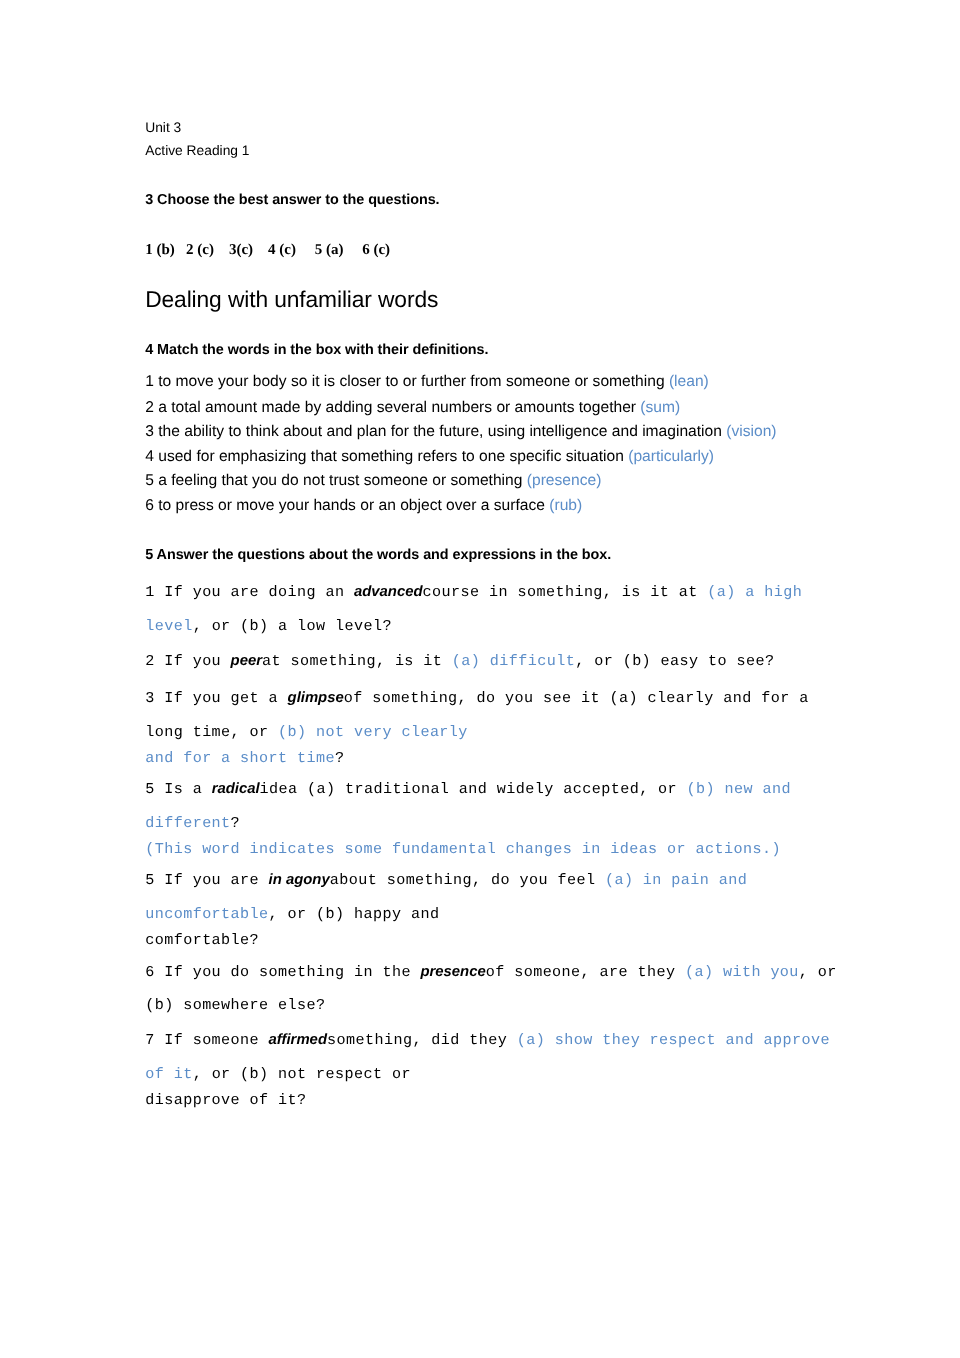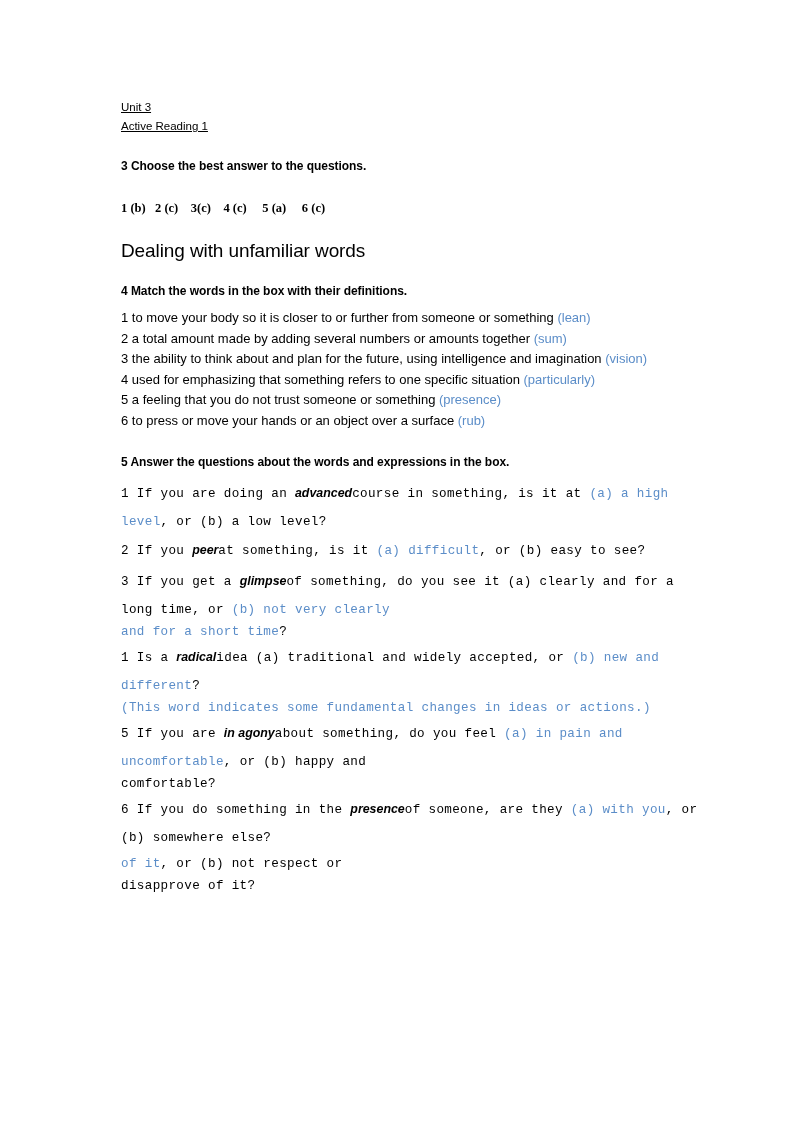--- a/index.html
+++ b/index.html
@@ -26,21 +26,20 @@
     box-sizing: border-box;
     padding: 98px 0 0 121px;
   }
 
   
   .runhead {
     font-family: "Liberation Sans", "DejaVu Sans", sans-serif;
     font-size: 11.5px;
     line-height: 19px;
     color: #000;
-    text-decoration: underline;
   }
 
   
   .section-heading {
     font-family: "Liberation Sans", "DejaVu Sans", sans-serif;
     font-size: 19px;
     font-weight: 400;
     line-height: 24px;
     letter-spacing: -0.1px;
     margin: 0;
@@ -138,32 +137,33 @@
       </div>
       <div class="qitem">
         <div class="qline lead"><span>2 If you </span><span class="kw">peer</span><span>at something, is it </span><span class="blue">(a) difficult</span><span>, or (b) easy to see?</span></div>
       </div>
       <div class="qitem">
         <div class="qline lead"><span>3 If you get a </span><span class="kw">glimpse</span><span>of something, do you see it (a) clearly and for a</span></div>
         <div class="qline cont"><span>long time, or </span><span class="blue">(b) not very clearly</span></div>
         <div class="qline cont-tight"><span class="blue">and for a short time</span><span>?</span></div>
       </div>
       <div class="qitem">
-        <div class="qline lead"><span>1 Is a </span><span class="kw">radical</span><span>idea (a) traditional and widely accepted, or </span><span class="blue">(b) new and</span></div>
+        <div class="qline lead"><span>5 Is a </span><span class="kw">radical</span><span>idea (a) traditional and widely accepted, or </span><span class="blue">(b) new and</span></div>
         <div class="qline cont"><span class="blue">different</span><span>?</span></div>
         <div class="qline cont-tight"><span class="blue">(This word indicates some fundamental changes in ideas or actions.)</span></div>
       </div>
       <div class="qitem">
         <div class="qline lead"><span>5 If you are </span><span class="kw">in agony</span><span>about something, do you feel </span><span class="blue">(a) in pain and</span></div>
         <div class="qline cont"><span class="blue">uncomfortable</span><span>, or (b) happy and</span></div>
         <div class="qline cont-tight"><span>comfortable?</span></div>
       </div>
       <div class="qitem">
         <div class="qline lead"><span>6 If you do something in the </span><span class="kw">presence</span><span>of someone, are they </span><span class="blue">(a) with you</span><span>, or</span></div>
         <div class="qline cont"><span>(b) somewhere else?</span></div>
       </div>
       <div class="qitem">
+        <div class="qline lead"><span>7 If someone </span><span class="kw">affirmed</span><span>something, did they </span><span class="blue">(a) show they respect and approve</span></div>
         <div class="qline cont"><span class="blue">of it</span><span>, or (b) not respect or</span></div>
         <div class="qline cont-tight"><span>disapprove of it?</span></div>
       </div>
     </div>
 
 </div>
 
 </body></html>

